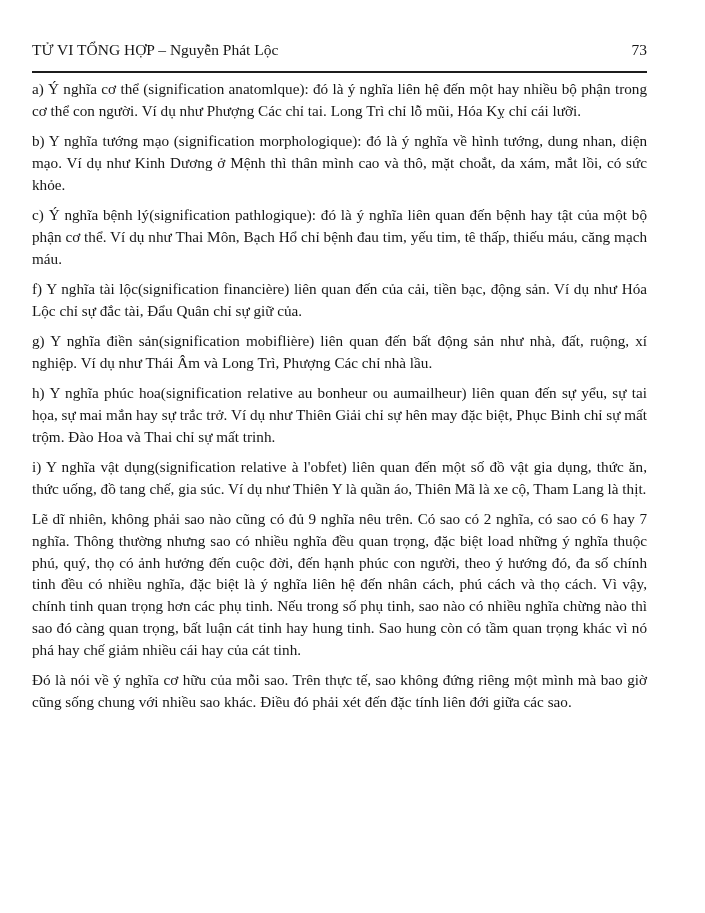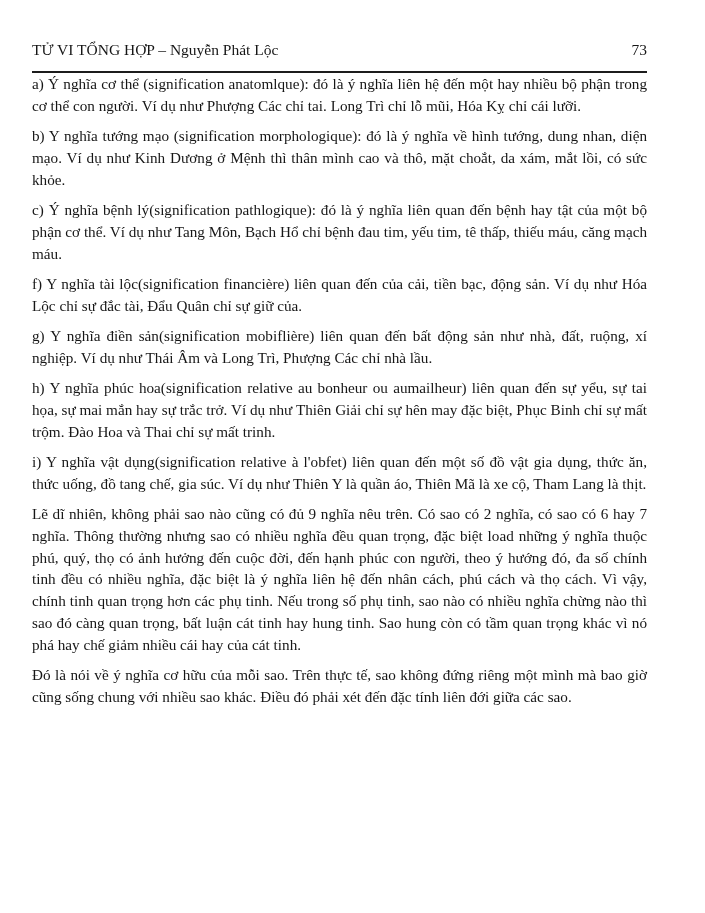--- a/index.html
+++ b/index.html
@@ -28,20 +28,21 @@
     font-size: 15.5px;
     line-height: 20px;
     white-space: nowrap;
   }
   .head-rule {
     border: none;
     border-top: 2px solid #1c1c1c;
     margin: 11px 0 0 0;
   }
   .content {
+    margin-top: 5px;
   }
   .para {
     font-size: 15.2px;
     line-height: 21.8px;
     text-align: justify;
     margin: 0 0 8.5px 0;
   }
   .section-heading {
     font-size: 15.2px;
     line-height: 21.8px;
@@ -60,21 +61,21 @@
   <div class="running-head">
     <span>TỬ VI TỔNG HỢP – Nguyễn Phát Lộc</span>
     <span class="pagenum">73</span>
   </div>
 
   <hr class="head-rule">
 
   <div class="content">
     <p class="para">a)  Ý nghĩa cơ thể (signification anatomlque):  đó là ý nghĩa liên hệ đến một hay nhiều bộ phận trong cơ thể con người.  Ví dụ như Phượng Các chỉ tai.  Long Trì chỉ lỗ mũi, Hóa Kỵ chỉ cái lưỡi.</p>
     <p class="para">b)  Y nghĩa tướng mạo (signification morphologique):  đó là ý nghĩa về hình tướng, dung nhan, diện mạo.  Ví dụ như Kinh Dương ở Mệnh thì thân mình cao và thô, mặt choắt, da xám, mắt lồi, có sức khỏe.</p>
-    <p class="para">c)  Ý nghĩa bệnh lý(signification pathlogique):  đó là ý nghĩa liên quan đến bệnh hay tật của một bộ phận cơ thể.  Ví dụ như Tang Môn, Bạch Hổ chỉ bệnh đau tim, yếu tim, tê thấp, thiếu máu, căng mạch máu.</p>
+    <p class="para">c)  Ý nghĩa bệnh lý(signification pathlogique):  đó là ý nghĩa liên quan đến bệnh hay tật của một bộ phận cơ thể.  Ví dụ như Thai Môn, Bạch Hổ chỉ bệnh đau tim, yếu tim, tê thấp, thiếu máu, căng mạch máu.</p>
     <p class="para">f)  Y nghĩa tài lộc(signification financière) liên quan đến của cải, tiền bạc, động sản.  Ví dụ như Hóa Lộc chỉ sự đắc tài, Đẩu Quân chỉ sự giữ của.</p>
     <p class="para">g)  Y nghĩa điền sản(signification mobiflière) liên quan đến bất động sản như nhà, đất, ruộng, xí nghiệp.  Ví dụ như Thái Âm và Long Trì, Phượng Các chỉ nhà lầu.</p>
     <p class="para">h)  Y nghĩa phúc hoa(signification relative au bonheur ou aumailheur) liên quan đến sự yểu, sự tai họa, sự mai mắn hay sự trắc trở.  Ví dụ như Thiên Giải chỉ sự hên may đặc biệt, Phục Binh chỉ sự mất trộm.  Đào Hoa và Thai chỉ sự mất trinh.</p>
     <p class="para">i)  Y nghĩa vật dụng(signification relative à l'obfet) liên quan đến một số đồ vật gia dụng, thức ăn, thức uống, đồ tang chế, gia súc.  Ví dụ như Thiên Y là quần áo, Thiên Mã là xe cộ, Tham Lang là thịt.</p>
     <p class="para">Lẽ dĩ nhiên, không phải sao nào cũng có đủ 9 nghĩa nêu trên.  Có sao có 2 nghĩa, có sao có 6 hay 7 nghĩa.  Thông thường nhưng sao có nhiều nghĩa đều quan trọng, đặc biệt load những ý nghĩa thuộc phú, quý, thọ có ảnh hưởng đến cuộc đời, đến hạnh phúc con người, theo ý hướng đó, đa số chính tinh đều có nhiều nghĩa, đặc biệt là ý nghĩa liên hệ đến nhân cách, phú cách và thọ cách.  Vì vậy, chính tinh quan trọng hơn các phụ tinh.  Nếu trong số phụ tinh, sao nào có nhiều nghĩa chừng nào thì sao đó càng quan trọng, bất luận cát tinh hay hung tinh.  Sao hung còn có tầm quan trọng khác vì nó phá hay chế giảm nhiều cái hay của cát tinh.</p>
     <p class="para">Đó là nói về ý nghĩa cơ hữu của mỗi sao.  Trên thực tế, sao không đứng riêng một mình mà bao giờ cũng sống chung với nhiều sao khác.  Điều đó phải xét đến đặc tính liên đới giữa các sao.</p>
 
     <p class="section-heading">
       
     </p>

